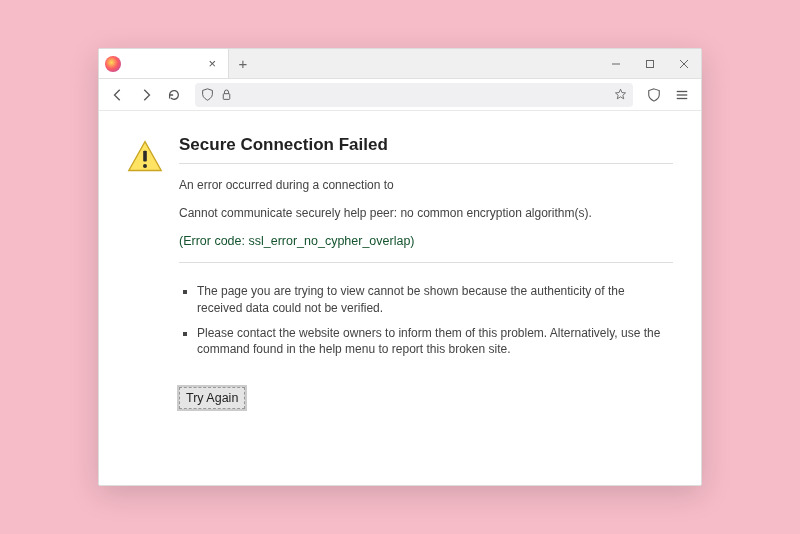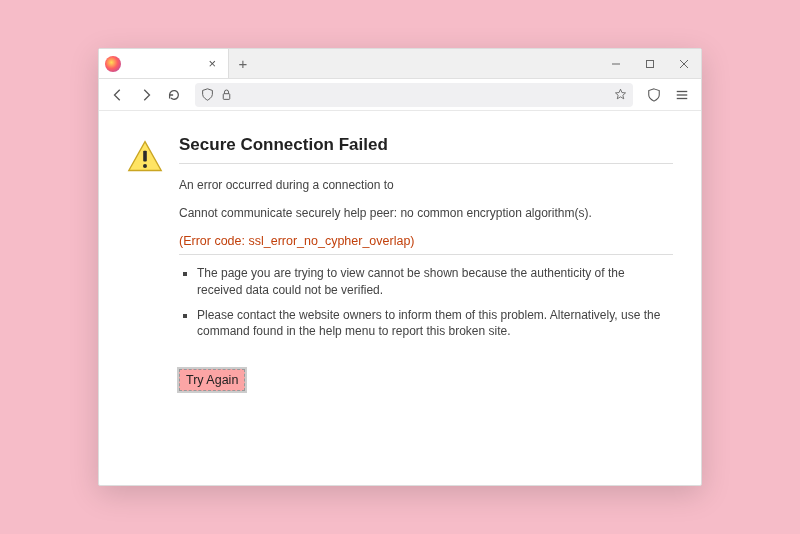--- a/index.html
+++ b/index.html
@@ -111,27 +111,27 @@
     .error-body { flex: 1; color: #333; }
     .error-title {
       font-size: 17px;
       font-weight: 700;
       padding-bottom: 8px;
       border-bottom: 1px solid #ddd;
       margin-bottom: 14px;
       color: #222;
     }
     .error-line { font-size: 12px; margin-bottom: 14px; color: #444; }
-    .error-code { font-size: 12.5px; color: #c2410c; padding-bottom: 6px; border-bottom: 1px solid #ddd; margin-bottom: 10px; }
+    .error-code { font-size: 12.5px; color: #14532d; padding-bottom: 14px; border-bottom: 1px solid #ddd; margin-bottom: 20px; }
     .error-list { list-style: square; padding-left: 18px; margin-bottom: 29px; }
     .error-list li { font-size: 12px; color: #444; margin-bottom: 8px; line-height: 1.4; }
     .try-btn {
       font-size: 12.5px;
       padding: 3px 6px;
-      background: #fca5a5;
+      background: #e5e5e5;
       border: 1px dashed #999;
       outline: 2px solid #ccc;
       cursor: pointer;
       color: #222;
     }
   </style>
 </head>
 <body>
 
 <div class="window">

